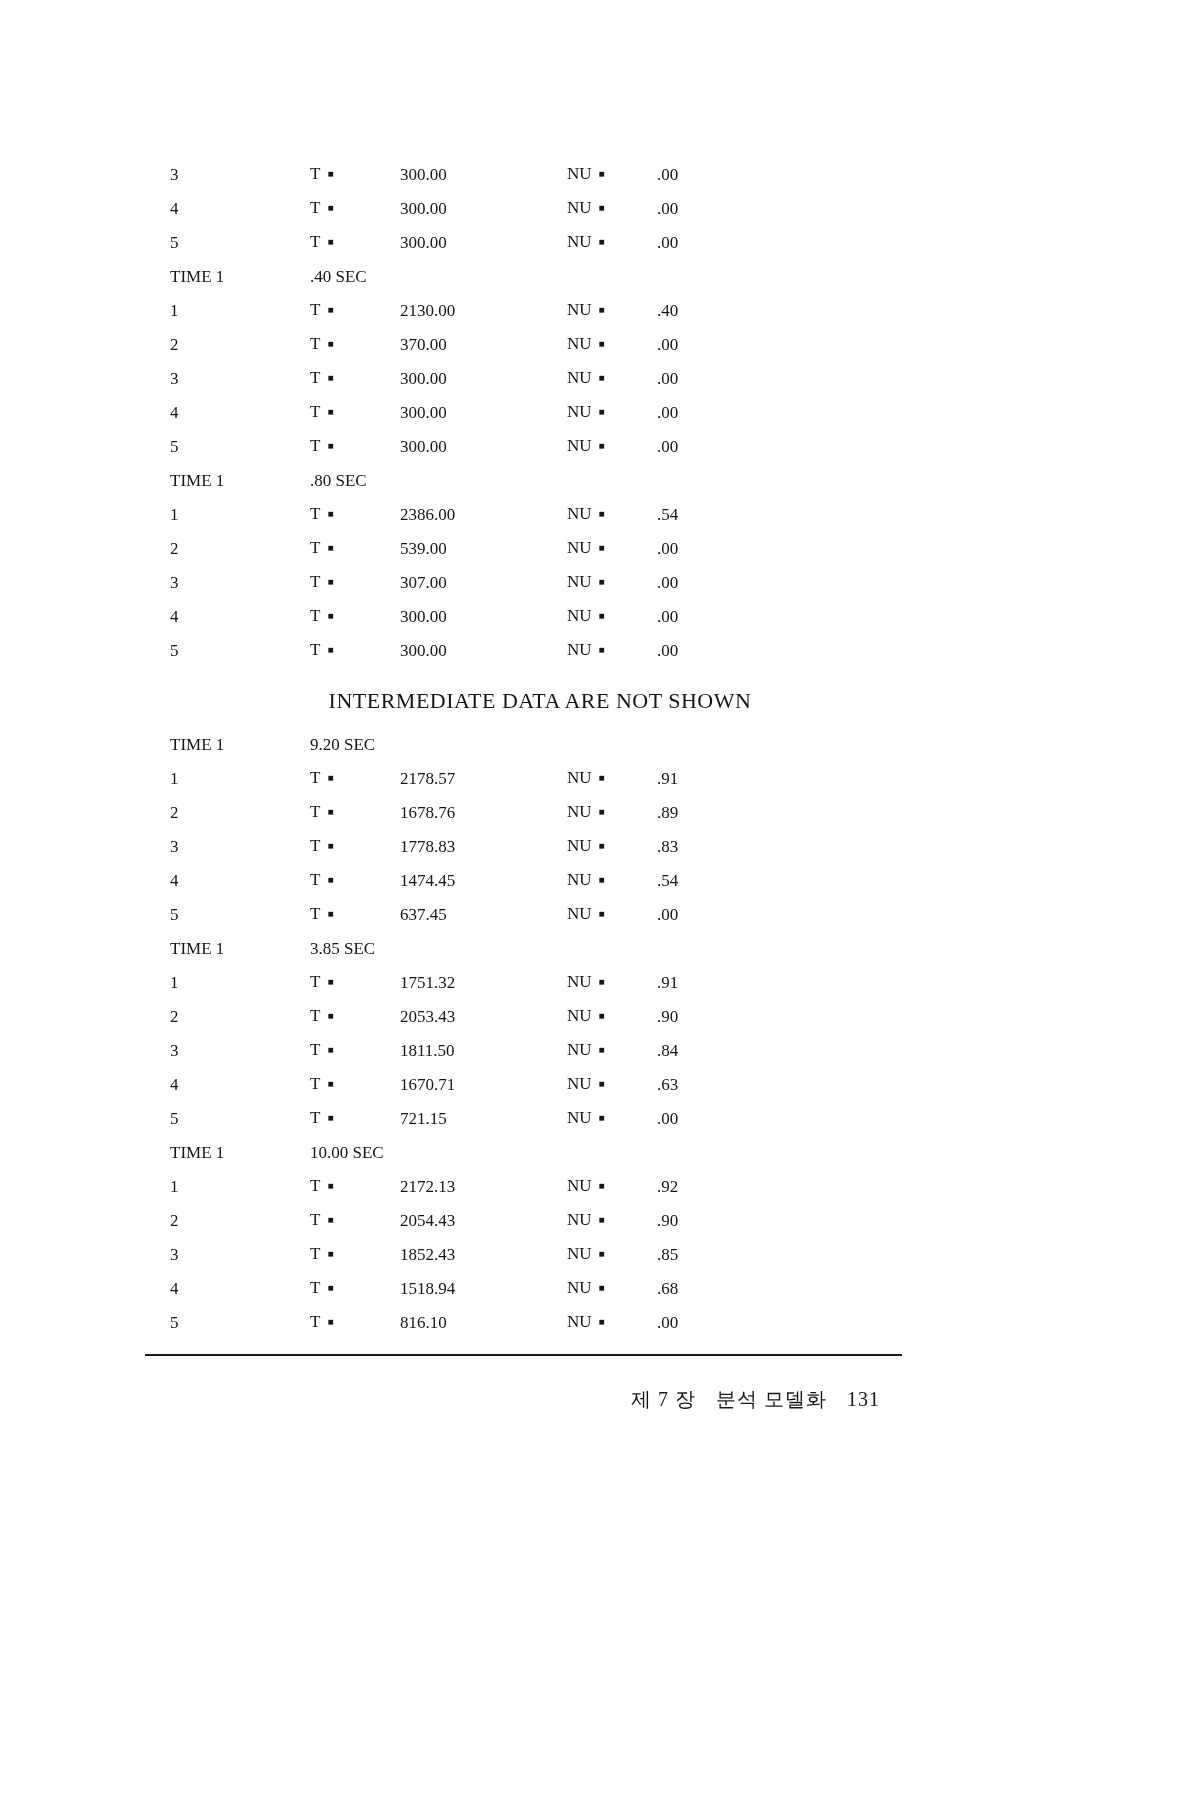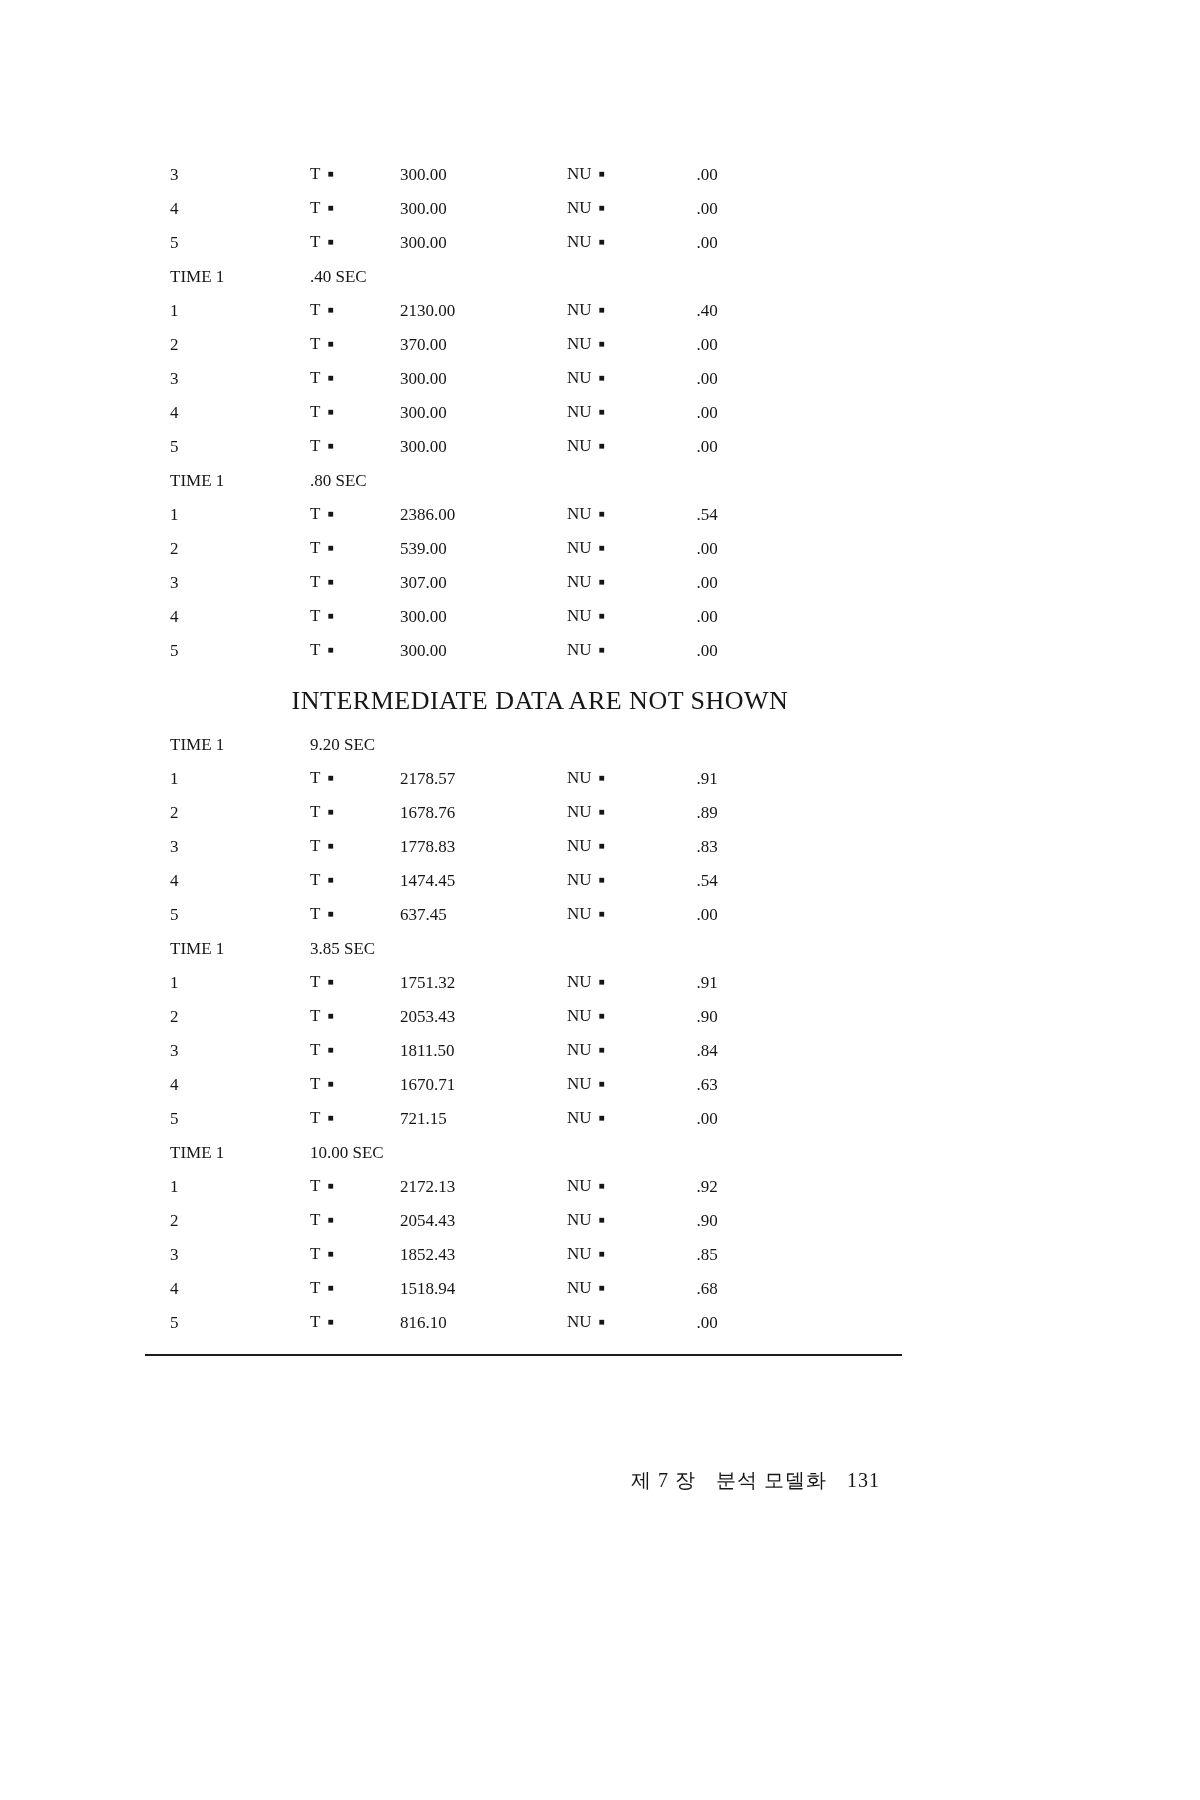--- a/index.html
+++ b/index.html
@@ -25,48 +25,48 @@
     height: 34px;
     font-size: 17px;
     line-height: 34px;
     white-space: nowrap;
   }
   .c-idx   { display: inline-block; width: 140px; text-align: left; }
   .c-time  { display: inline-block; }
   .c-t     { display: inline-block; width: 90px; text-align: left; }
   .c-val   { display: inline-block; width: 110px; }
   .c-nu    { display: inline-block; width: 90px; margin-left: 57px; text-align: left; }
-  .c-nuval { display: inline-block; width: 100px; text-align: center; }
+  .c-nuval { display: inline-block; width: 100px; text-align: left; }
   .eq {
     font-size: 10px;
     margin-left: 7px;
     position: relative;
     top: -2px;
     letter-spacing: 0;
   }
   .heading {
     text-align: center;
-    font-size: 26px;
+    font-size: 22px;
     font-weight: normal;
     letter-spacing: 0.5px;
     margin: 18px 0 12px 0;
     line-height: 30px;
   }
   .divider {
     position: absolute;
     left: 145px;
     top: 1354px;
     width: 757px;
     height: 2px;
     background: #1c1c1c;
   }
   .footer {
     position: absolute;
     left: 170px;
-    top: 1467px;
+    top: 1386px;
     width: 710px;
     text-align: right;
     font-size: 20px;
     letter-spacing: 1px;
   }
   .footer span { margin-left: 14px; }
 </style>
 </head>
 <body>
 

